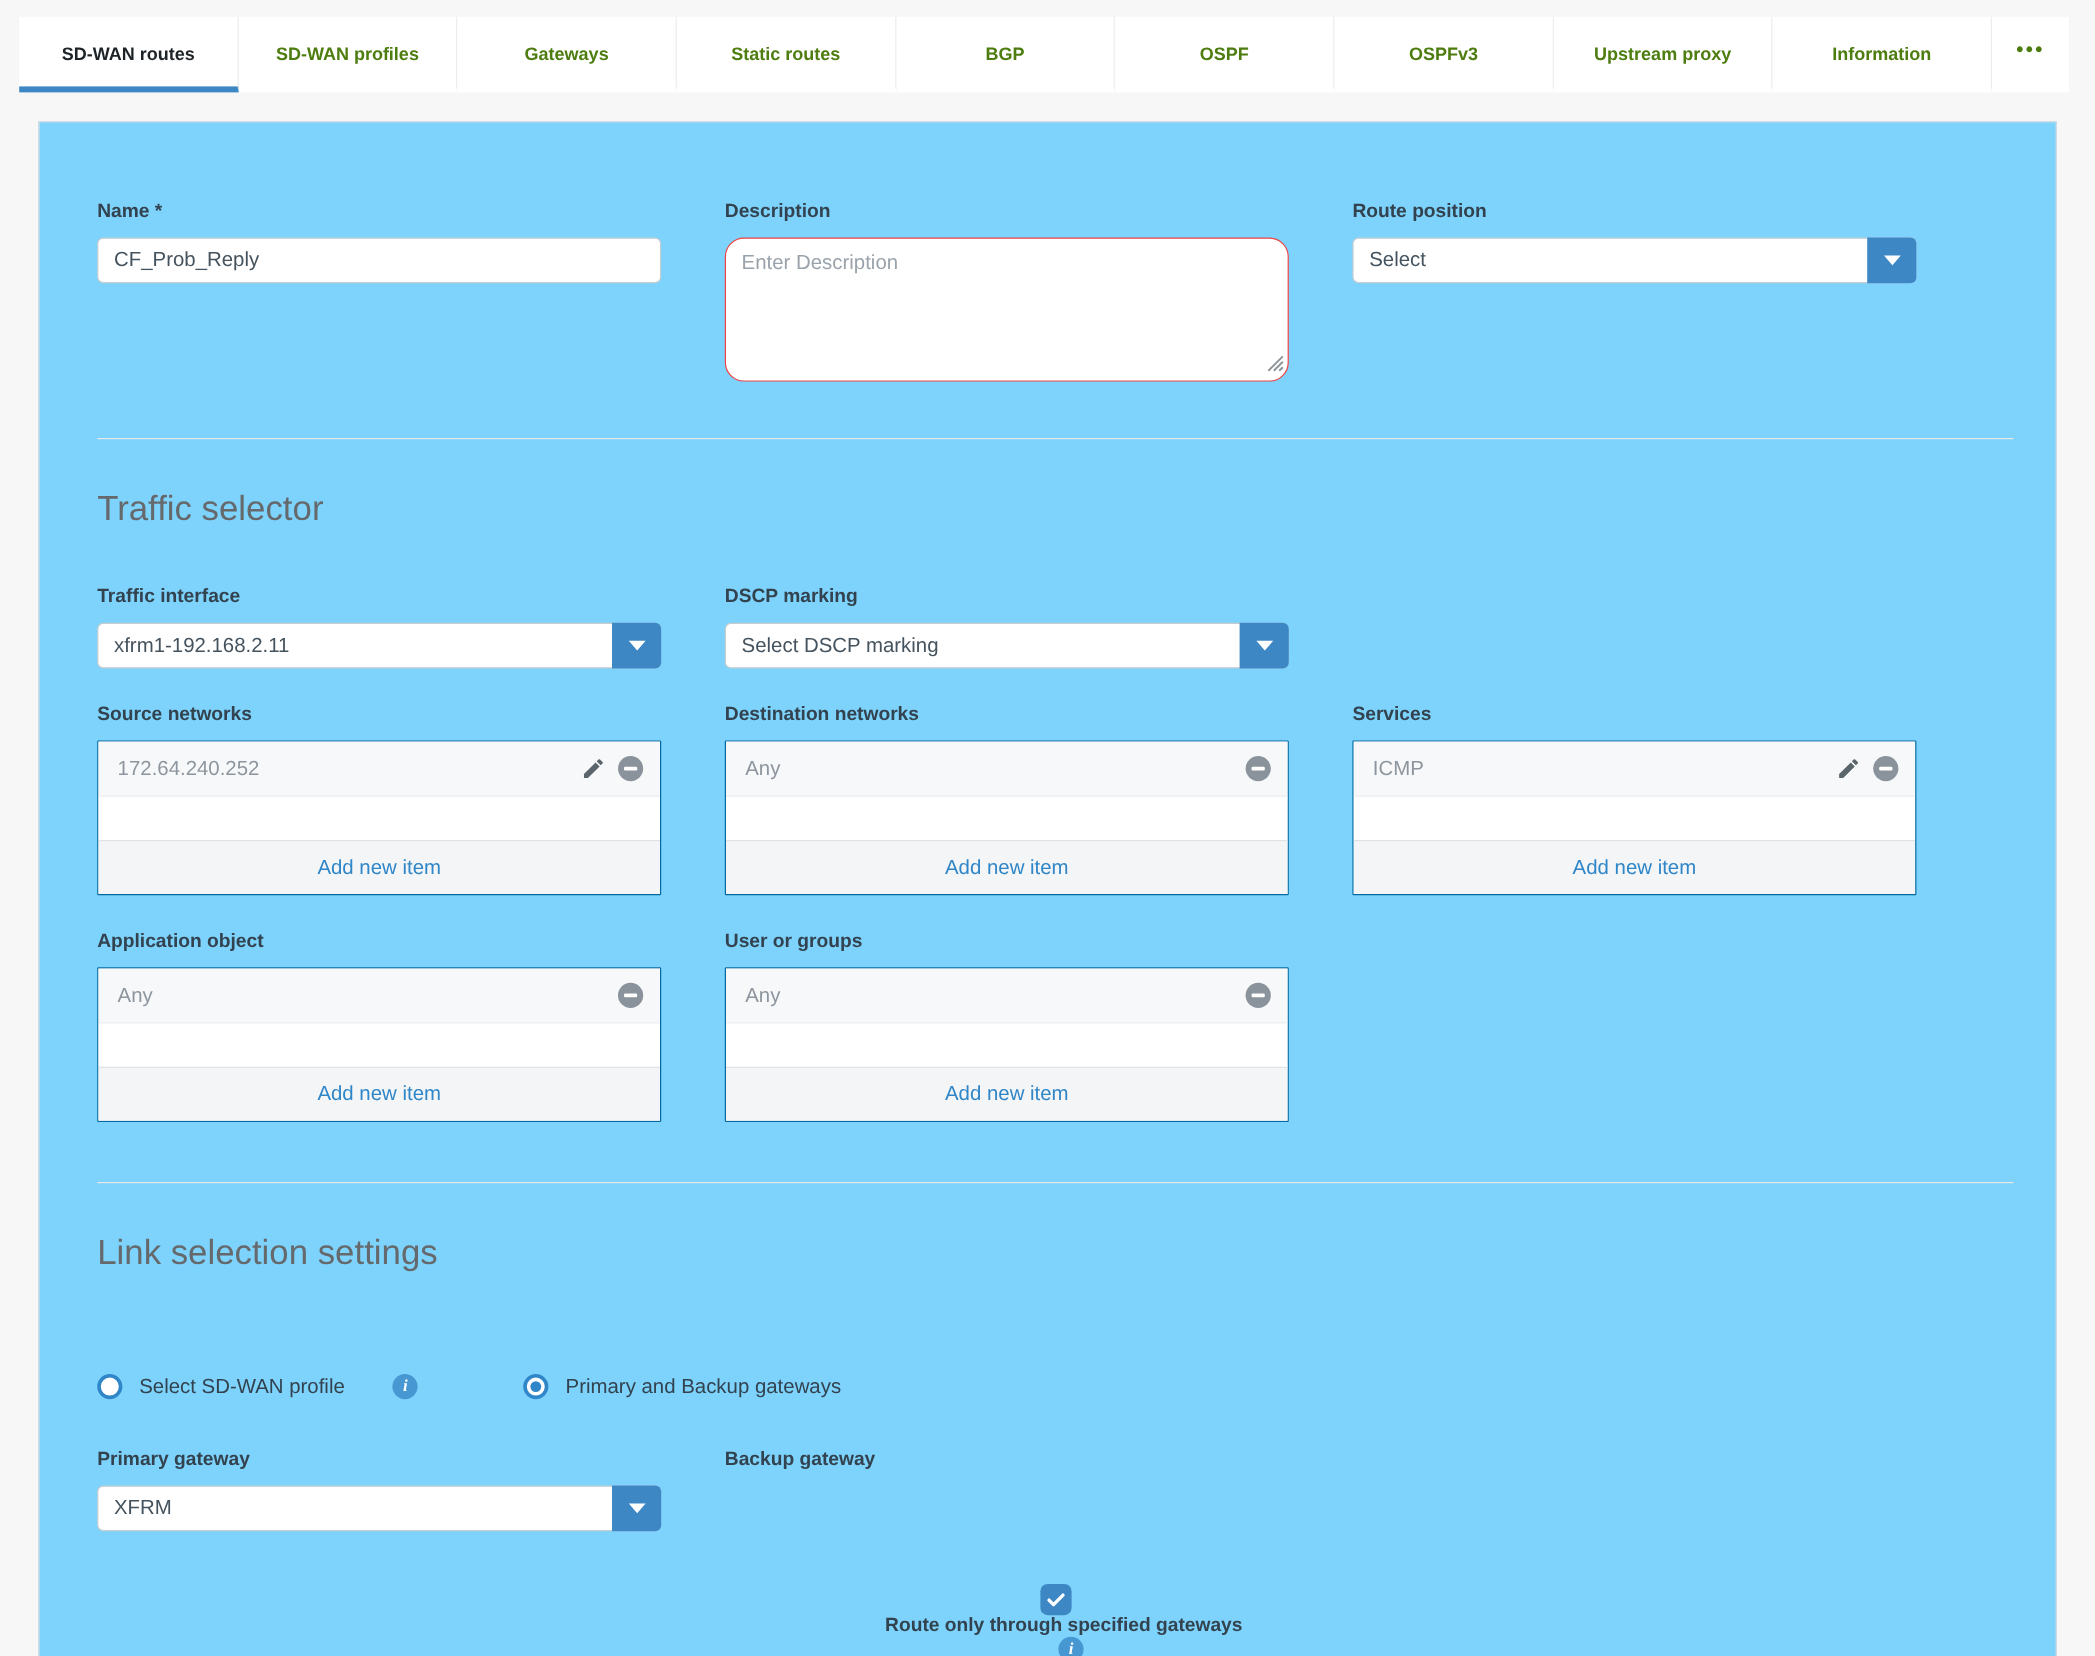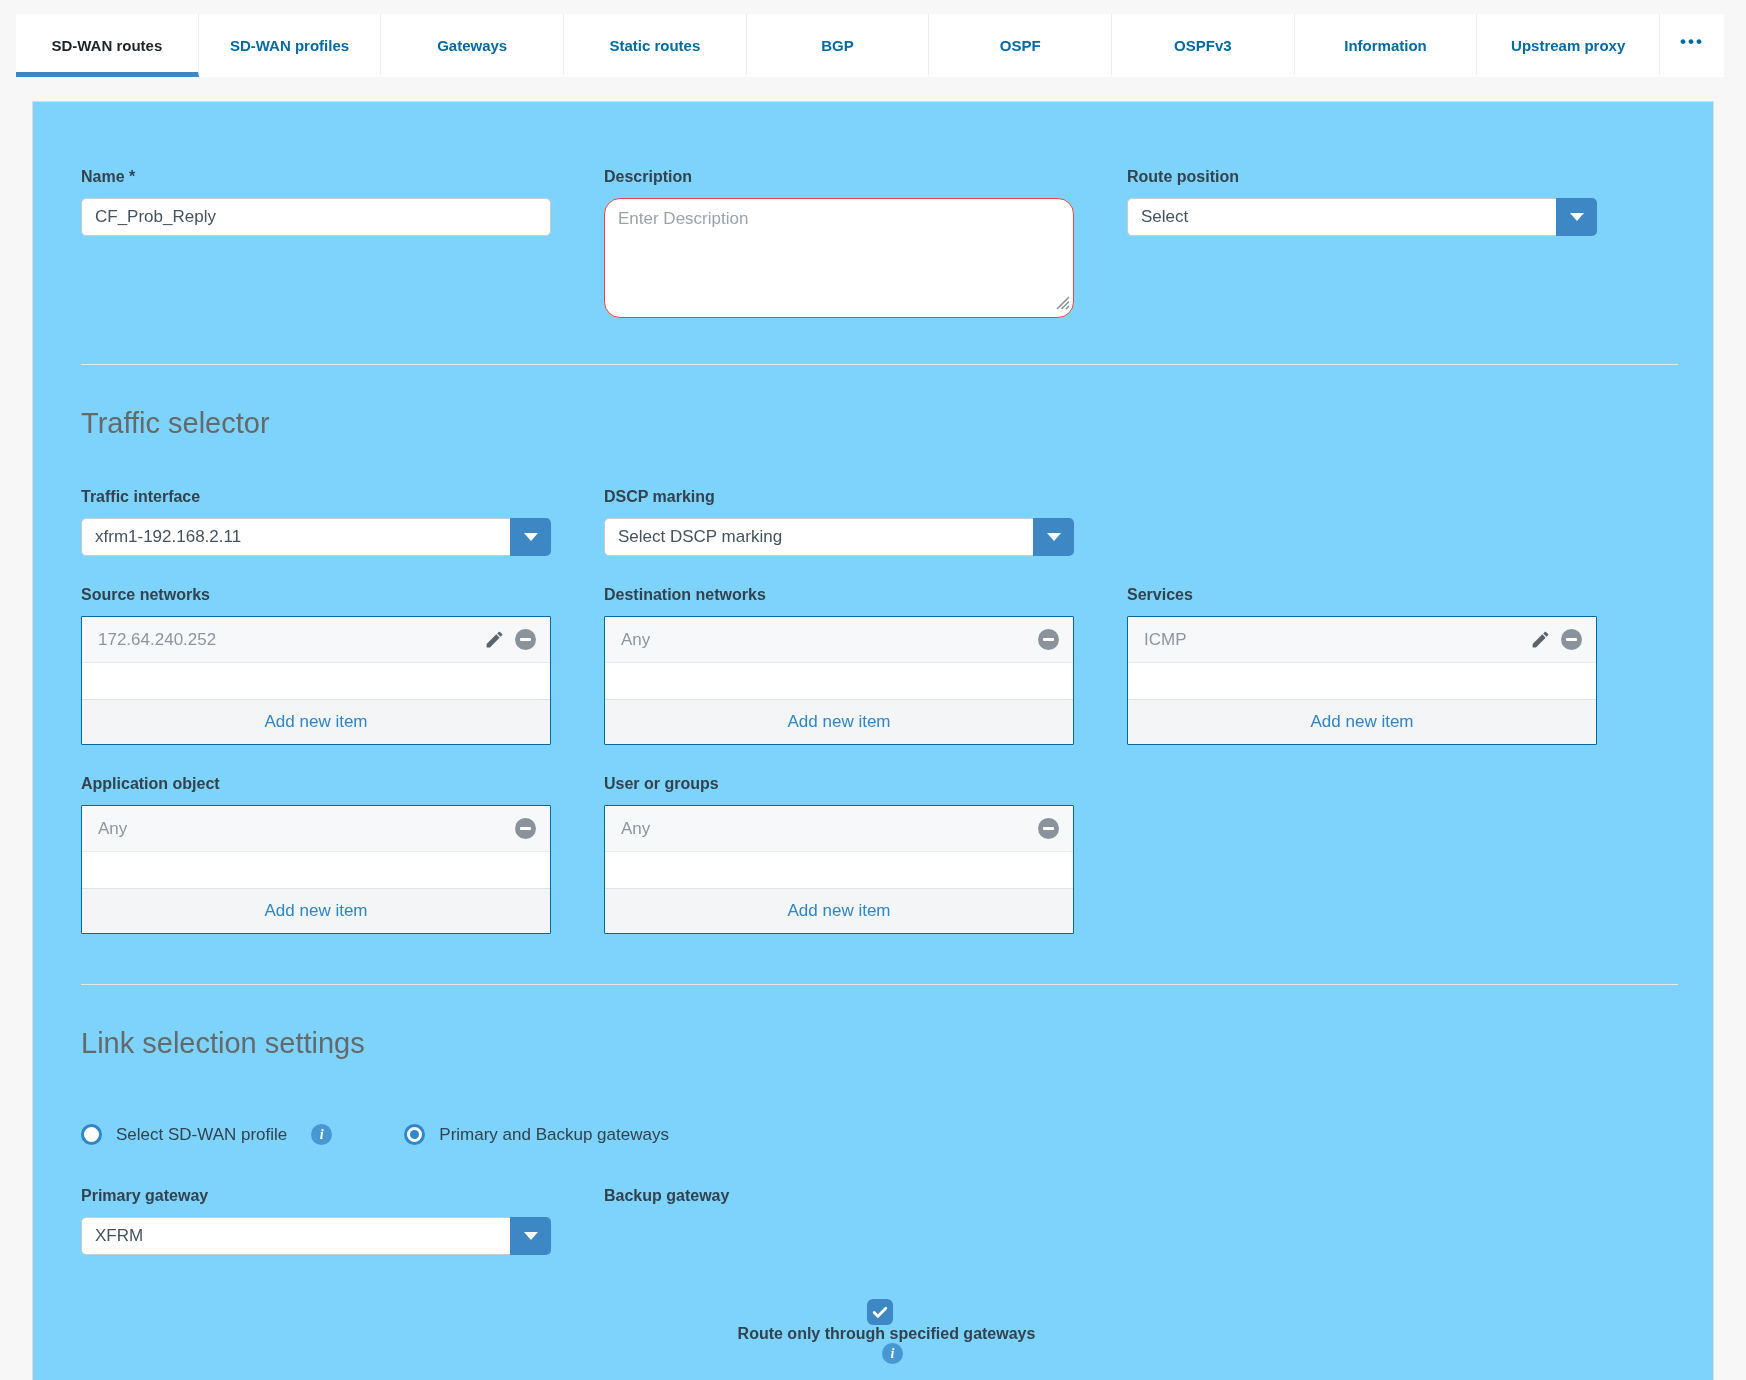--- a/index.html
+++ b/index.html
@@ -14,21 +14,21 @@
     height: 63px;
     align-items: stretch;
   }
   .tab {
     flex: 1 1 0;
     display: flex;
     align-items: center;
     justify-content: center;
     font-size: 15px;
     font-weight: bold;
-    color: #0369a1;
+    color: #4d7c0f;
     border-right: 1px solid #ededee;
     border-bottom: 5px solid transparent;
     padding-top: 4px;
     cursor: pointer;
     white-space: nowrap;
   }
   .tab.active {
     color: #1d2327;
     border-bottom: 5px solid #3e87c5;
   }
@@ -179,21 +179,21 @@
     border-top: 1px solid #dfe3e5;
     display: flex;
     align-items: center;
     justify-content: center;
     font-size: 17px;
     color: #2f86c8;
     cursor: pointer;
   }
 
   
-  .radio-row { display: flex; align-items: center; margin-top: 64px; }
+  .radio-row { display: flex; align-items: center; margin-top: 84px; gap: 16px; }
   .radio-group { display: flex; align-items: center; cursor: pointer; }
   .radio {
     width: 21px; height: 21px;
     border: 3px solid #2f86c8;
     border-radius: 50%;
     background: #fff;
     position: relative;
     flex: 0 0 auto;
   }
   .radio.selected::after {
@@ -249,22 +249,22 @@
 <body>
 
 <div class="tabbar">
   <div class="tab active">SD-WAN routes</div>
   <div class="tab">SD-WAN profiles</div>
   <div class="tab">Gateways</div>
   <div class="tab">Static routes</div>
   <div class="tab">BGP</div>
   <div class="tab">OSPF</div>
   <div class="tab">OSPFv3</div>
+  <div class="tab">Upstream proxy</div>
   <div class="tab">Information</div>
-  <div class="tab">Upstream proxy</div>
   <div class="tab more">•••</div>
 </div>
 
 <div class="panel">
 
   <div class="grid3">
     <div>
       <div class="field-label">Name *</div>
       <input class="text-input" type="text" value="CF_Prob_Reply" style="">
     </div>

